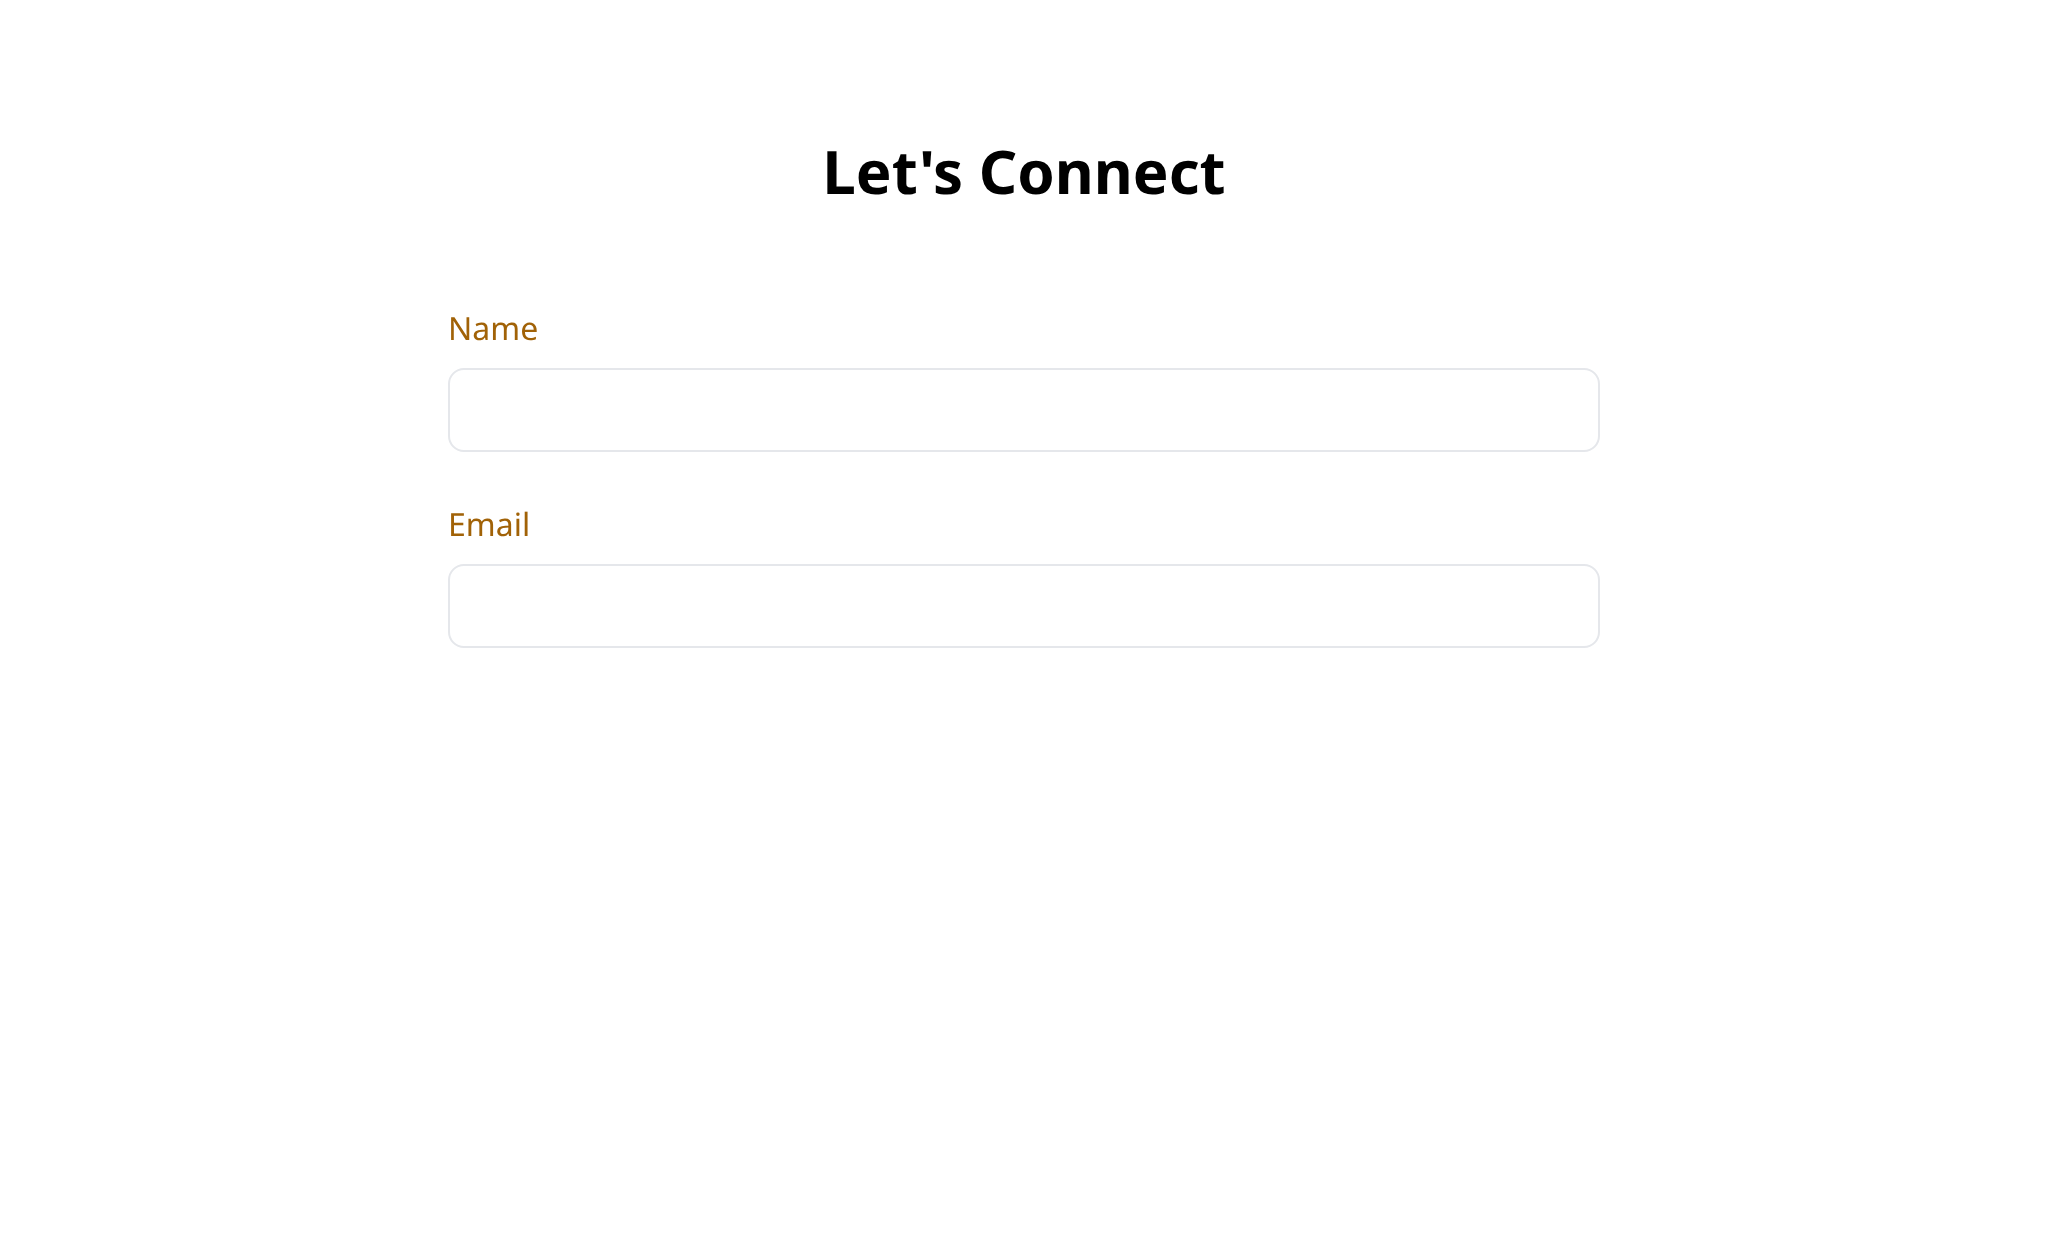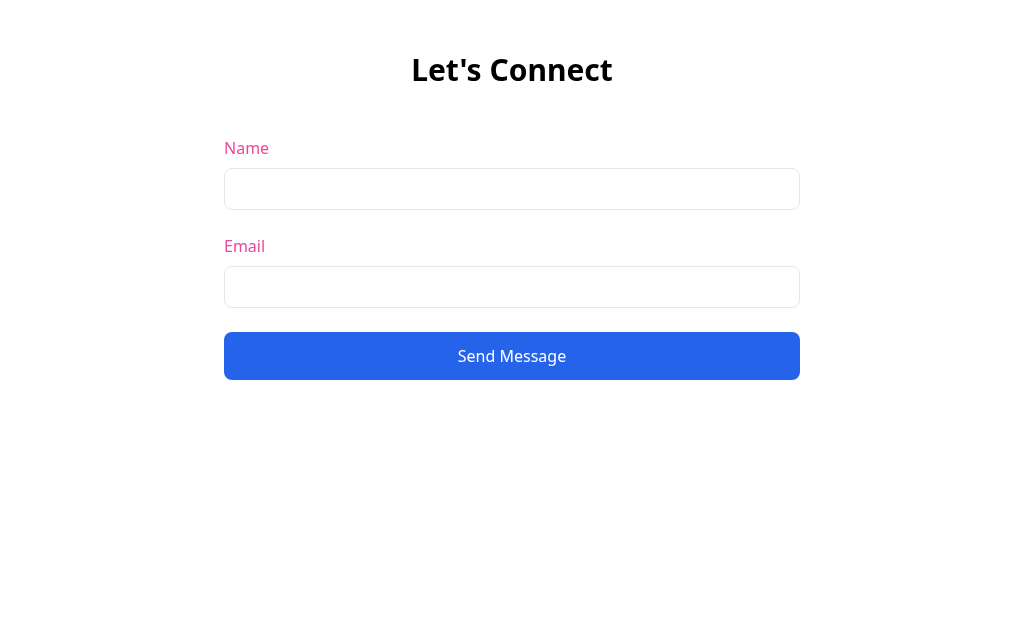--- a/index.html
+++ b/index.html
@@ -11,21 +11,21 @@
     body {
       font-family: ui-sans-serif, system-ui, -apple-system, BlinkMacSystemFont, "Segoe UI", Roboto, "Helvetica Neue", Arial, sans-serif;
       background: #ffffff;
       width: 1024px;
       height: 617px;
       overflow: hidden;
     }
 
     .container {
       max-width: 576px;
-      margin: 0 auto;
+      margin: 16px auto;
       padding-top: 52px;
     }
 
     .heading {
       font-size: 30px;
       line-height: 36px;
       font-weight: 700;
       text-align: center;
       color: #000000;
       margin-bottom: 48px;
@@ -36,21 +36,21 @@
     }
 
     .form-group:last-of-type {
       margin-bottom: 0;
     }
 
     .label {
       display: block;
       font-size: 16px;
       line-height: 24px;
-      color: #ec4899;
+      color: #a16207;
       margin-bottom: 8px;
     }
 
     .input {
       width: 100%;
       padding: 8px 12px;
       font-size: 16px;
       line-height: 24px;
       border: 1px solid #e5e7eb;
       border-radius: 8px;
@@ -101,16 +101,15 @@
         <label class="label">Name</label>
         <input type="text" class="input" value="" style="">
       </div>
 
       <div class="form-group">
         <label class="label">Email</label>
         <input type="email" class="input" value="" style="">
       </div>
 
 
-      <button type="submit" class="submit-button">Send Message</button>
     </div>
   </form>
 </div>
 
 </body></html>

